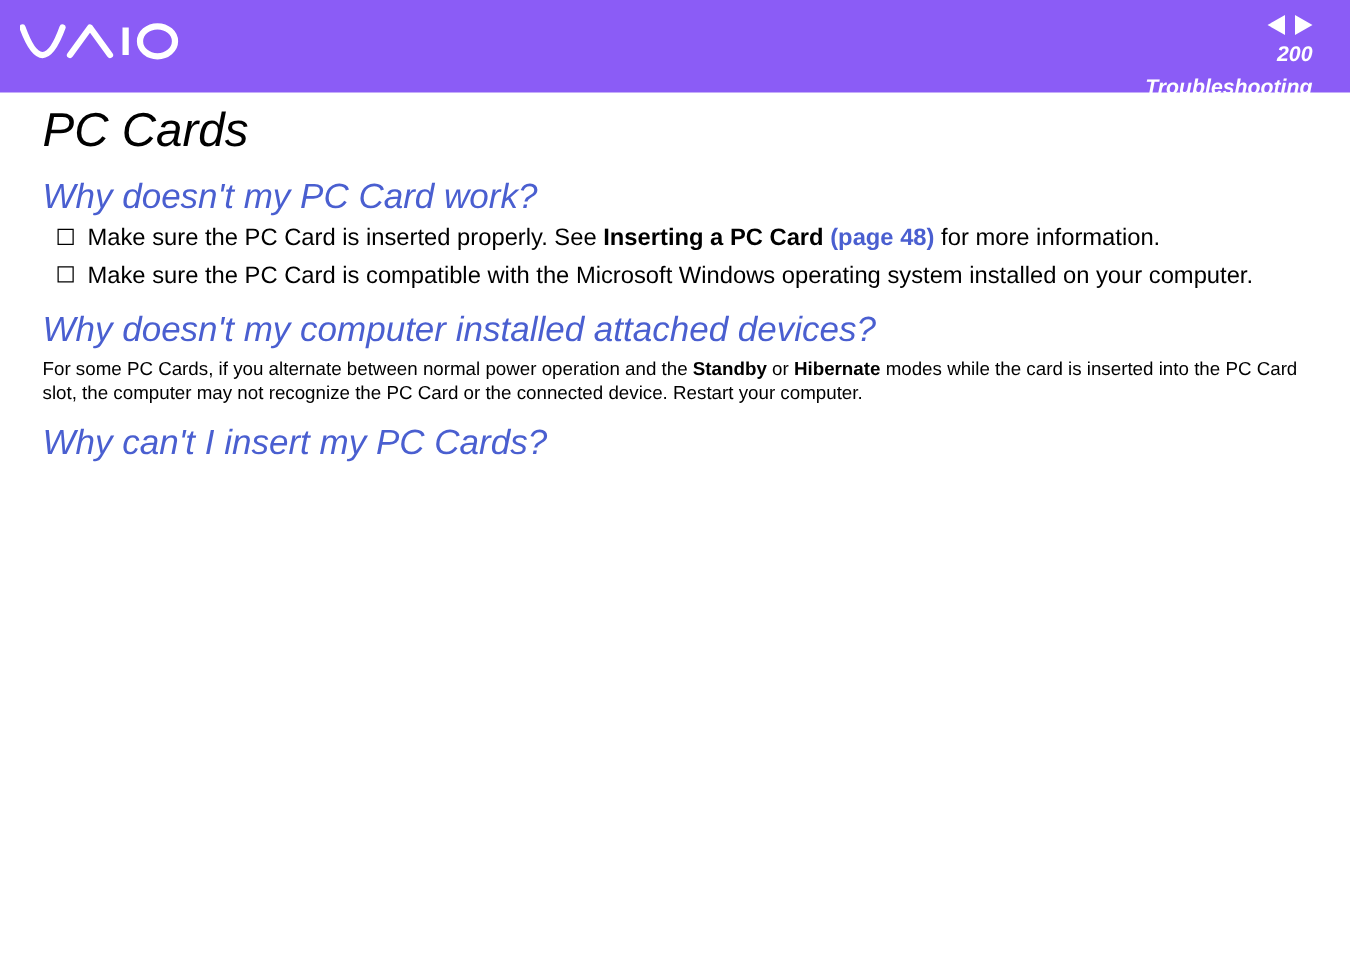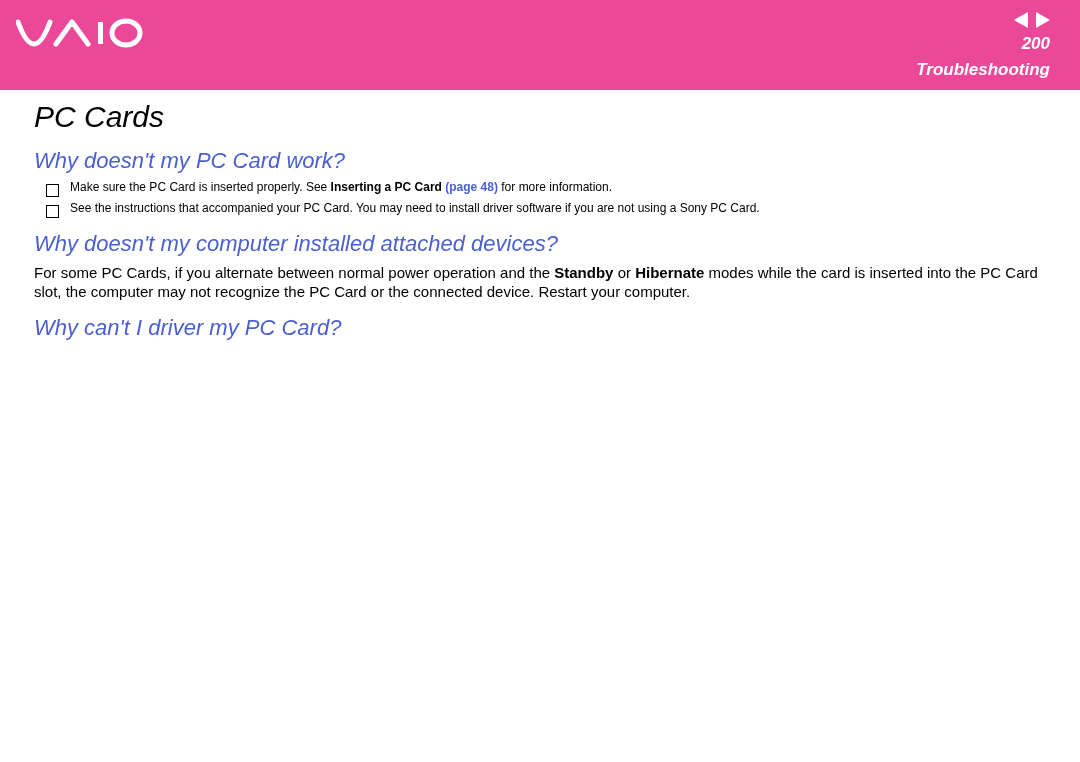--- a/index.html
+++ b/index.html
@@ -6,22 +6,22 @@
   body {
     width: 1080px;
     height: 762px;
     font-family: Arial, Helvetica, sans-serif;
     background: #fff;
     color: #000;
     overflow: hidden;
   }
   .header {
     width: 100%;
-    height: 90px;
-    background: #ec4899;
+    height: 74px;
+    background: #8b5cf6;
     position: relative;
     color: #fff;
   }
   .logo {
     position: absolute;
     left: 16px;
     top: 14px;
     font-size: 34px;
     letter-spacing: 6px;
     font-weight: 300;
@@ -58,41 +58,41 @@
     font-style: italic;
     font-weight: bold;
     font-size: 17px;
   }
   .content {
     padding: 10px 34px 0 34px;
   }
   h1.page-title {
     font-style: italic;
     font-weight: 400;
-    font-size: 30px;
+    font-size: 38px;
     color: #000;
     margin-bottom: 8px;
   }
   h2.question {
     font-style: italic;
     font-weight: 400;
     color: #4a5fd0;
-    font-size: 22px;
+    font-size: 28px;
     margin-top: 14px;
     margin-bottom: 6px;
   }
   ul.bullets {
     list-style: none;
     padding-left: 0;
     margin-left: 0;
   }
   ul.bullets li {
     position: relative;
     padding-left: 36px;
-    font-size: 12px;
+    font-size: 19px;
     line-height: 1.28;
     margin-bottom: 6px;
   }
   ul.bullets li::before {
     content: "";
     position: absolute;
     left: 12px;
     top: 4px;
     width: 11px;
     height: 11px;
@@ -130,24 +130,24 @@
 </div>
 
 <div class="content">
   <h1 class="page-title">PC Cards</h1>
 
   <h2 class="question">Why doesn't my PC Card work?</h2>
   <ul class="bullets">
     <li>
       <span class="inline">Make sure the PC Card is inserted properly. See </span><span class="bold inline">Inserting a PC Card </span><span class="link inline">(page 48)</span><span class="inline"> for more information.</span>
     </li>
-    <li>See the instructions that accompanied your PC Card. You may need to install driver software if you are not using a Sony PC Card.</li>
+    <li>Make sure the PC Card is compatible with the Microsoft Windows operating system installed on your computer.</li>
   </ul>
 
   <h2 class="question">Why doesn't my computer installed attached devices?</h2>
   <p class="para">
     <span class="inline">For some PC Cards, if you alternate between normal power operation and the </span><span class="bold inline">Standby</span><span class="inline"> or </span><span class="bold inline">Hibernate</span><span class="inline"> modes while the card is inserted into the PC Card slot, the computer may not recognize the PC Card or the connected device. Restart your computer.</span>
   </p>
 
-  <h2 class="question">Why can't I driver my PC Card?</h2>
+  <h2 class="question">Why can't I insert my PC Cards?</h2>
   <ul class="bullets">
   </ul>
 </div>
 
 </body></html>

